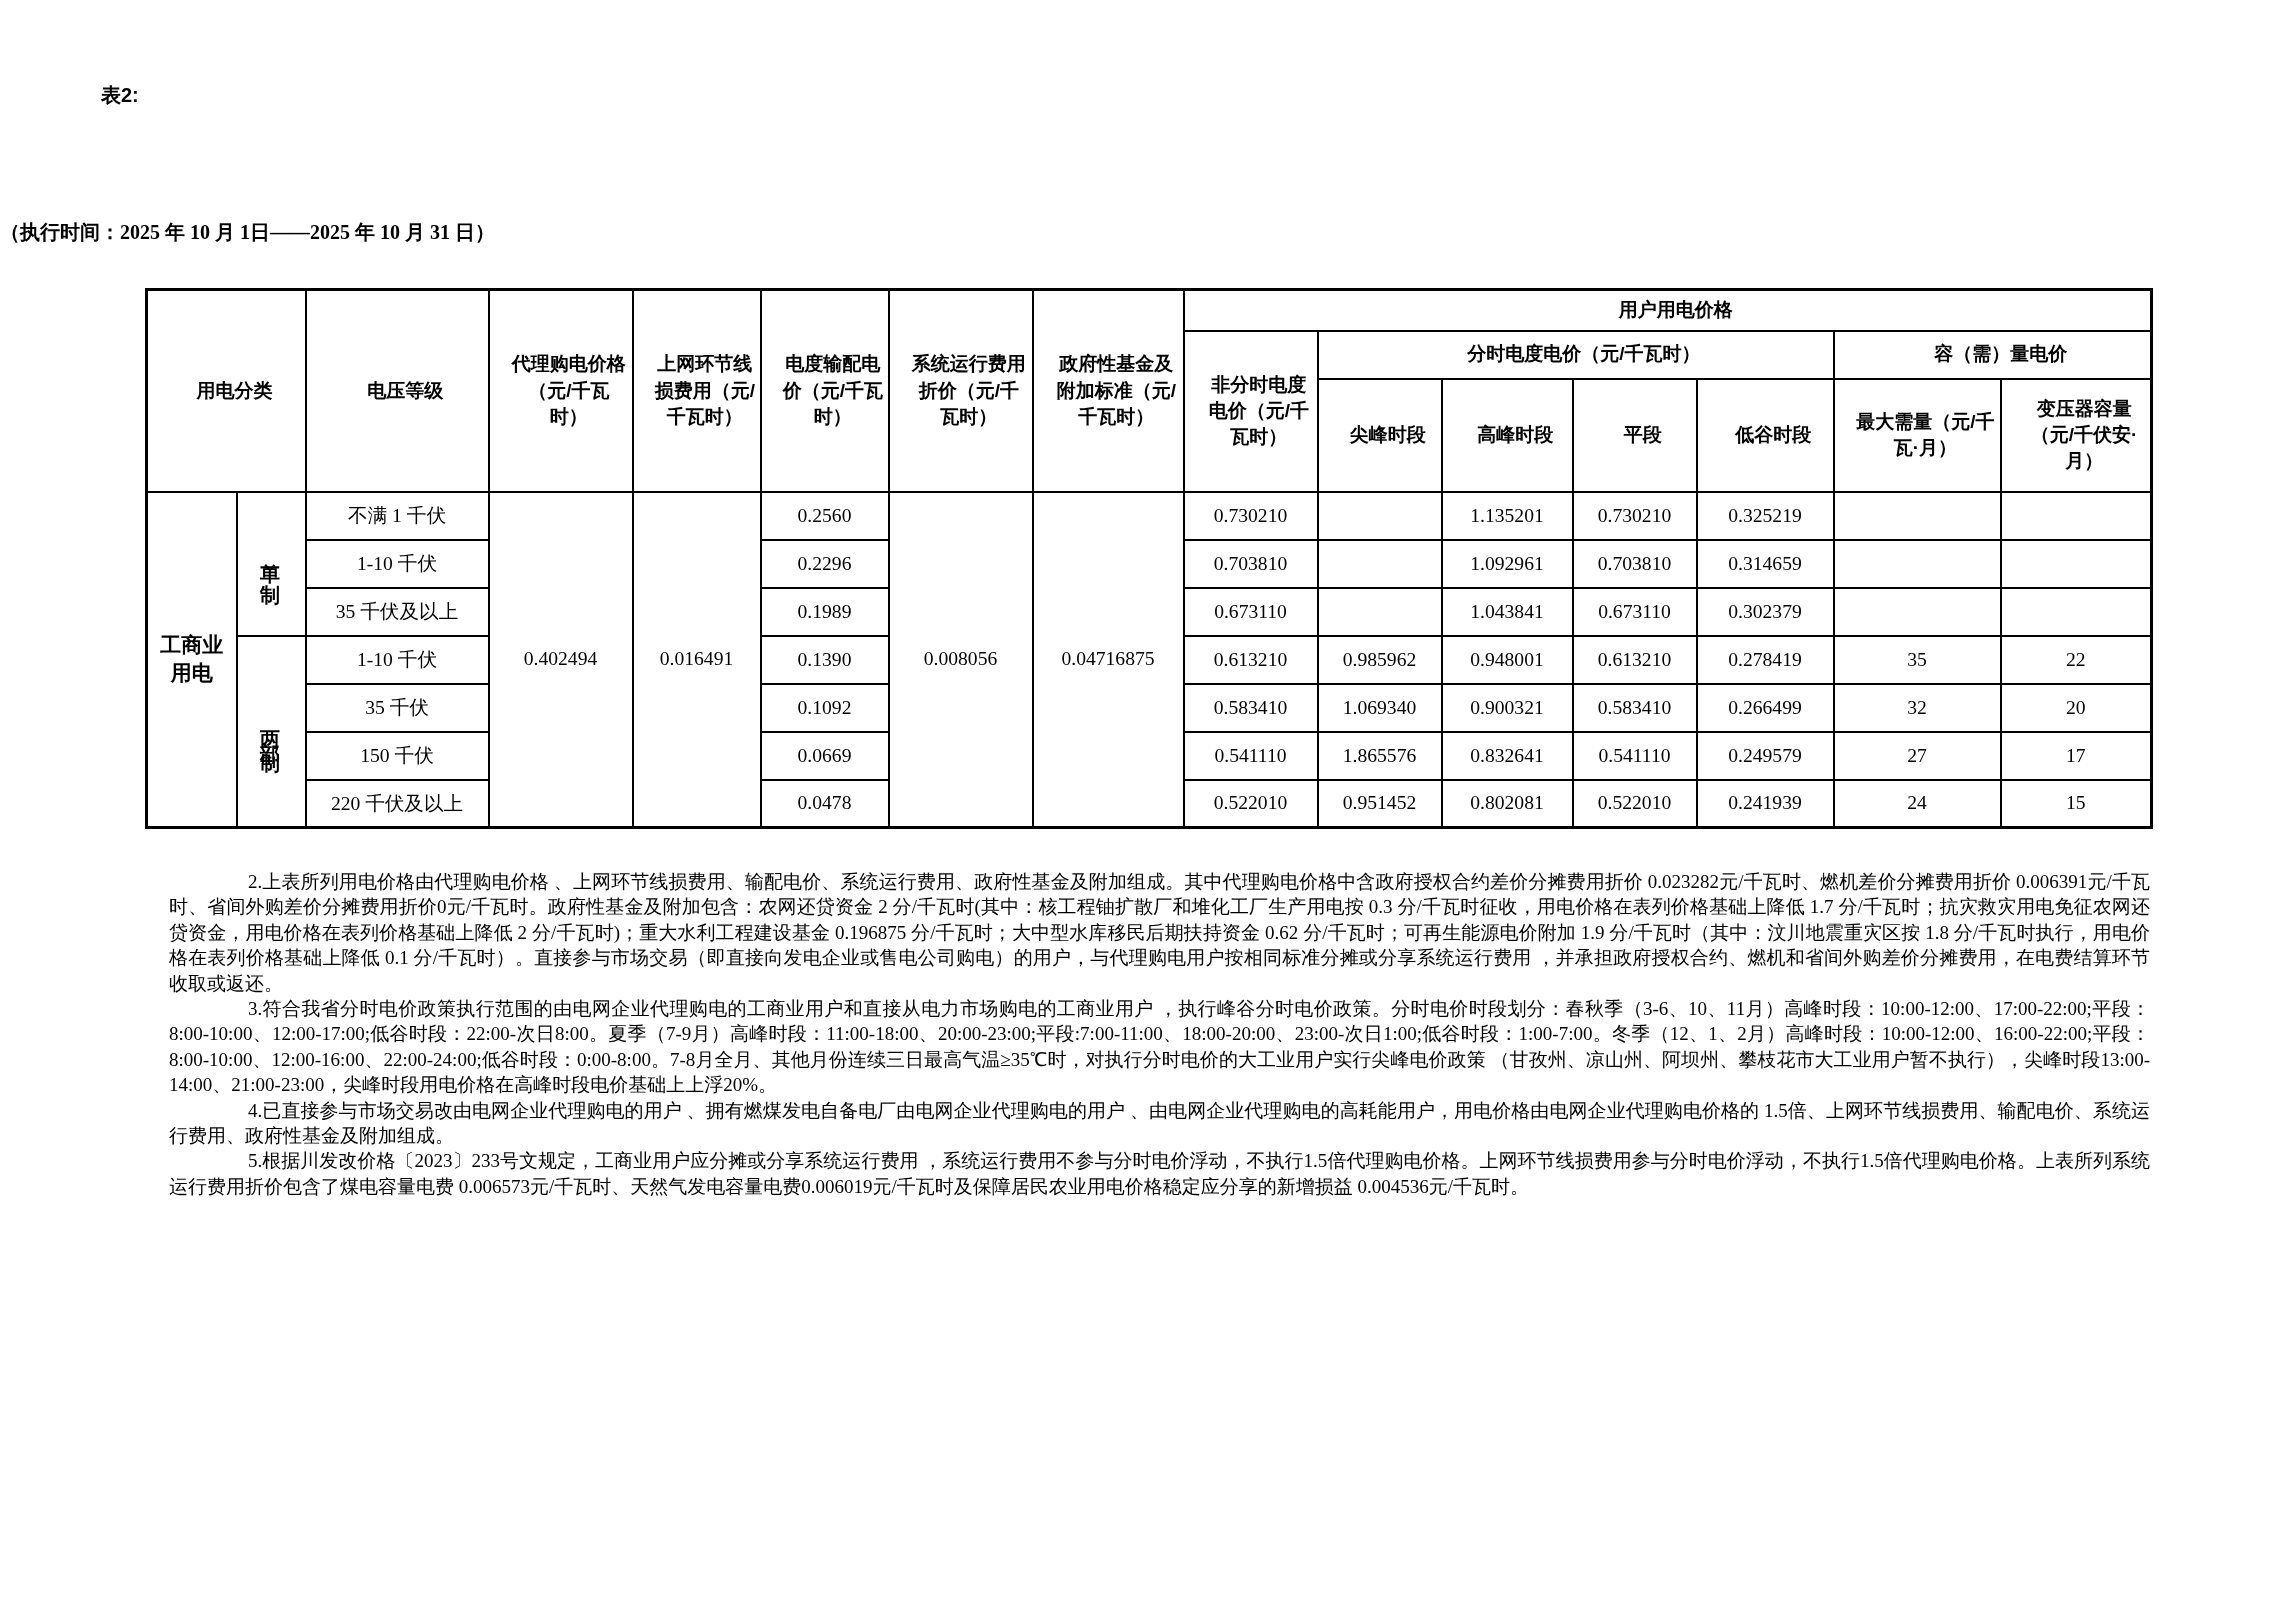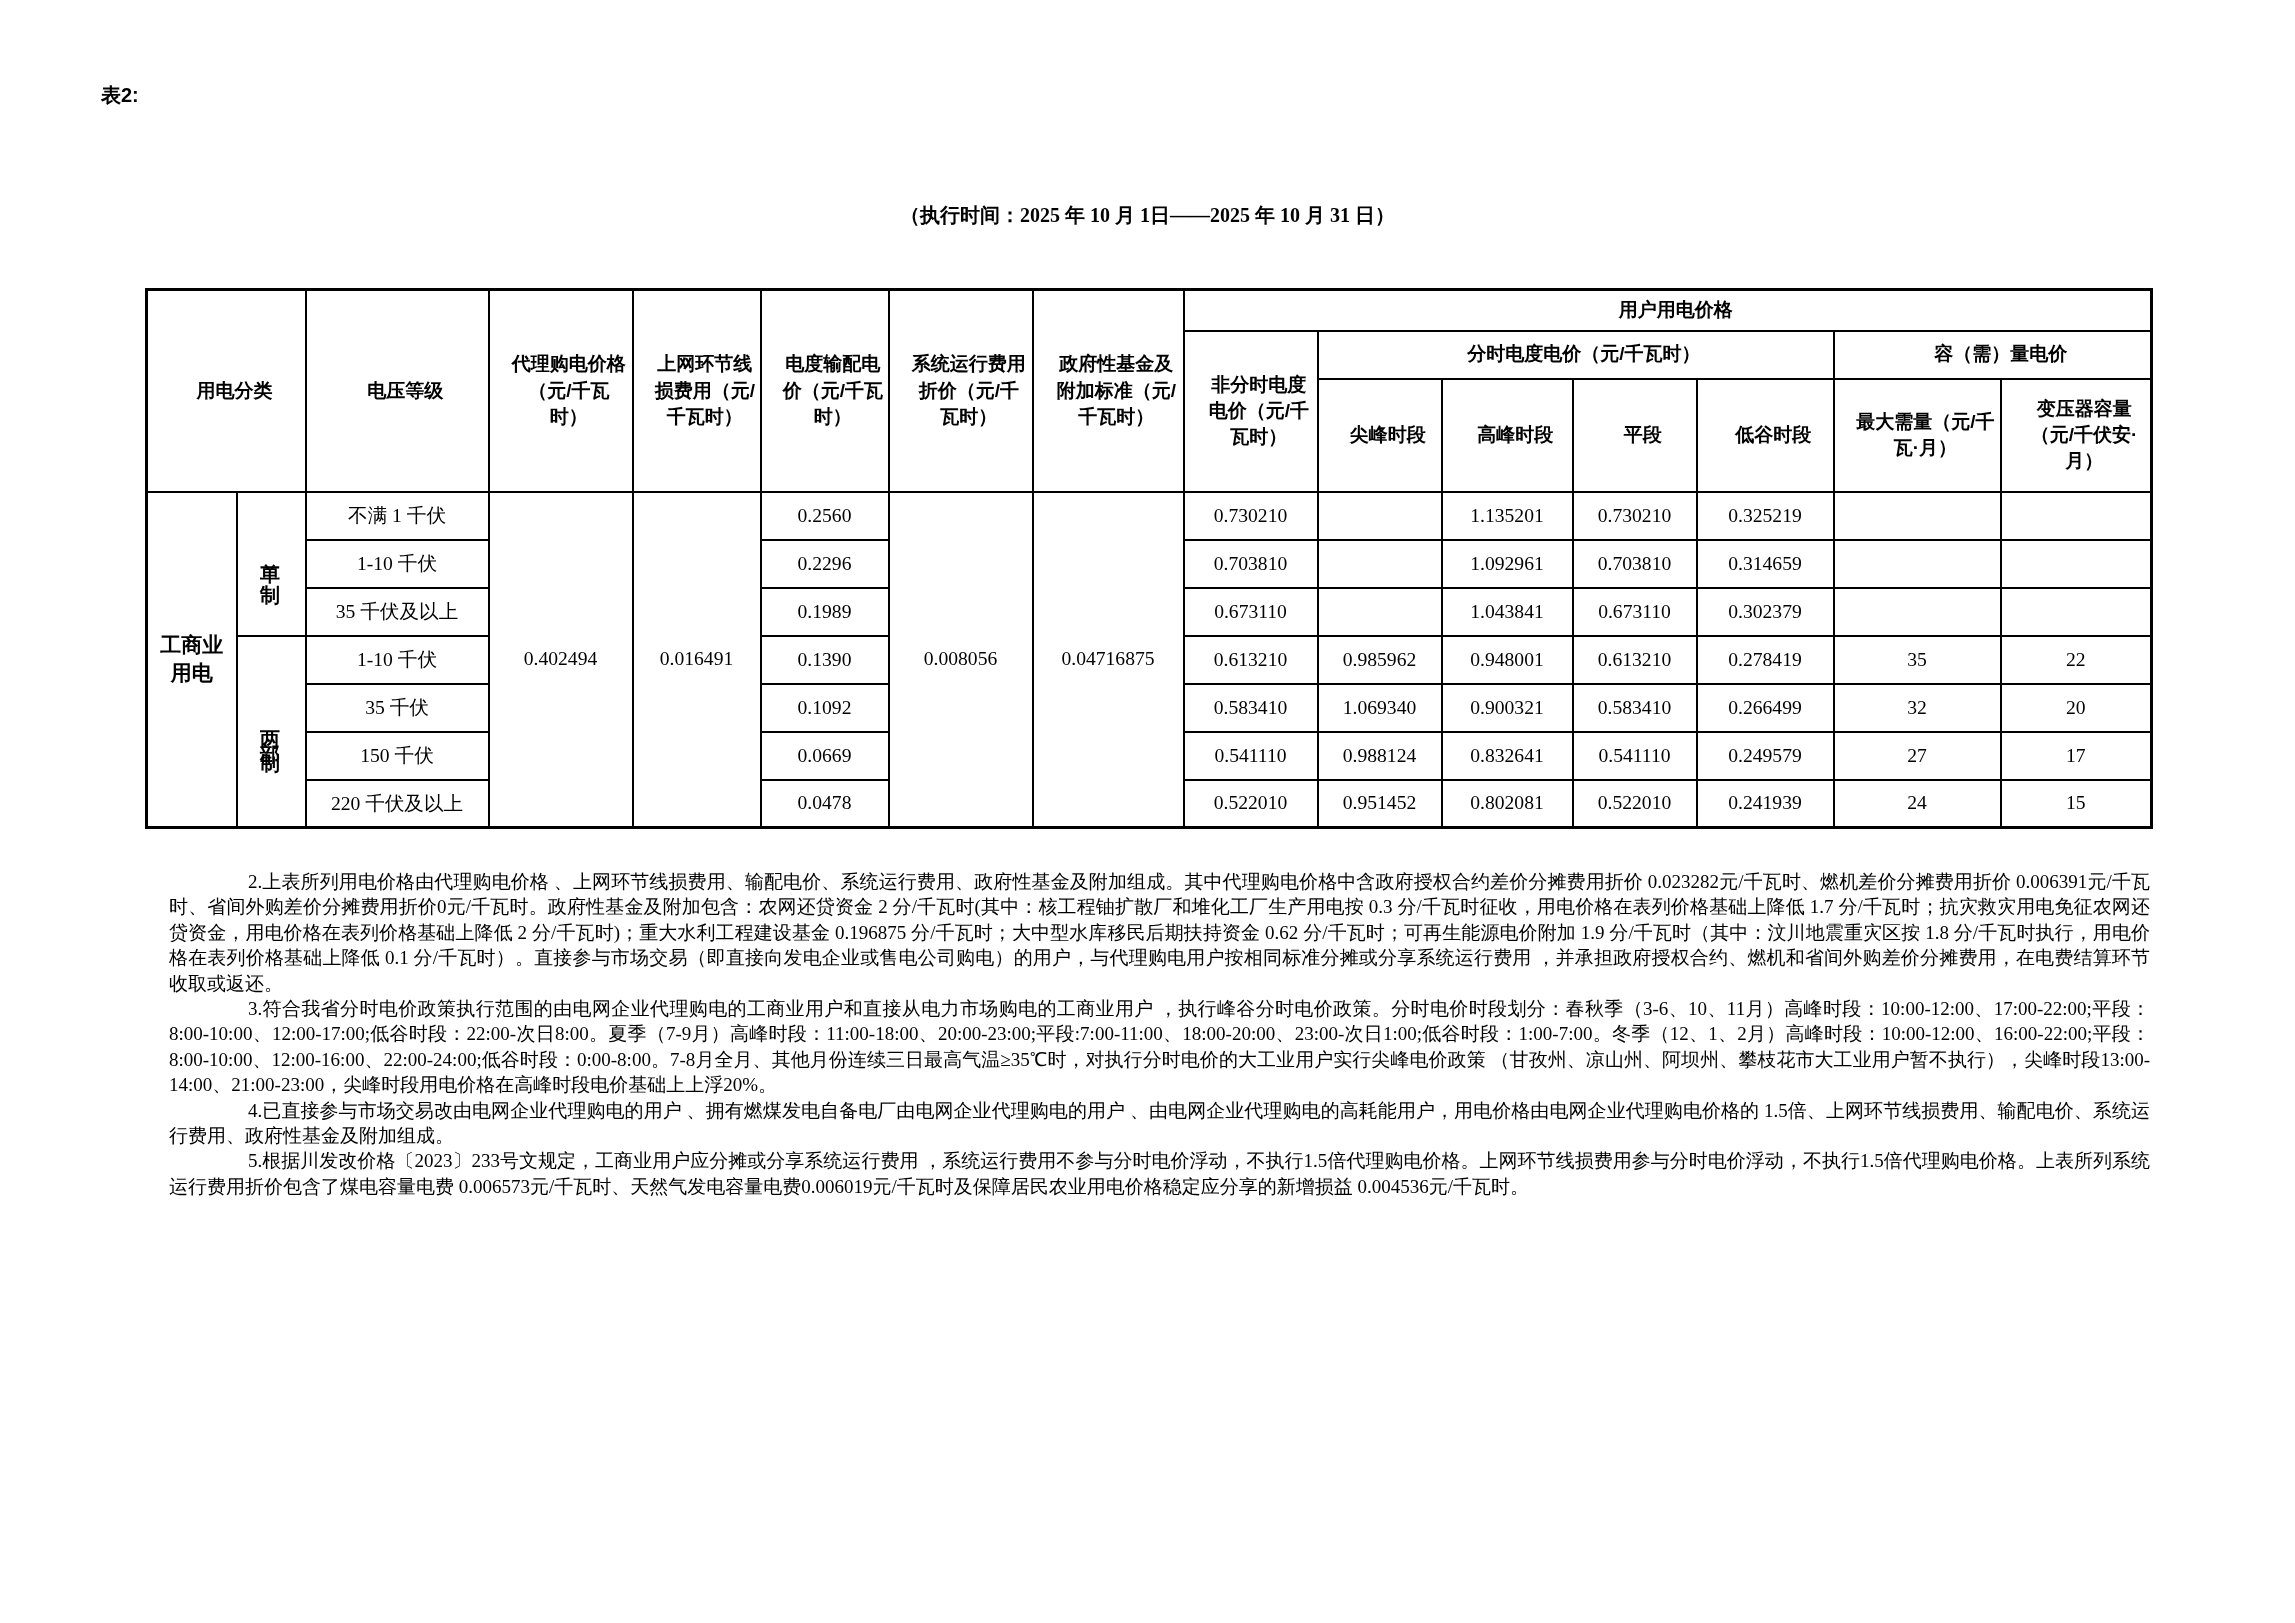--- a/index.html
+++ b/index.html
@@ -15,22 +15,21 @@
     position:absolute;left:101px;top:82px;
     font:700 20px "Liberation Sans", sans-serif;
   }
   .title{
     position:absolute;left:0;top:151px;width:100%;
     text-align:center;
     font:700 34px "Liberation Sans", sans-serif;
     letter-spacing:1.3px;
   }
   .subtitle{
-    position:absolute;left:0;top:202px;width:100%;
-    text-align:center;
+    position:absolute;left:0;top:219px;width:100%;
     font:700 20px "Liberation Serif", serif;
   }
   table.price{
     position:absolute;left:145px;top:288px;
     width:2004px;height:540px;
     border-collapse:collapse;table-layout:fixed;
     background:#fff;
     border:3.9px solid #000;
   }
   table.price th, table.price td{
@@ -188,21 +187,21 @@
         <td>0.900321</td>
         <td>0.583410</td>
         <td>0.266499</td>
         <td>32</td>
         <td>20</td>
       </tr>
       <tr class="brow">
         <td class="voltage">150 千伏</td>
         <td>0.0669</td>
         <td>0.541110</td>
-        <td>0.988124</td>
+        <td>1.865576</td>
         <td>0.832641</td>
         <td>0.541110</td>
         <td>0.249579</td>
         <td>27</td>
         <td>17</td>
       </tr>
       <tr class="brow">
         <td class="voltage">220 千伏及以上</td>
         <td>0.0478</td>
         <td>0.522010</td>

